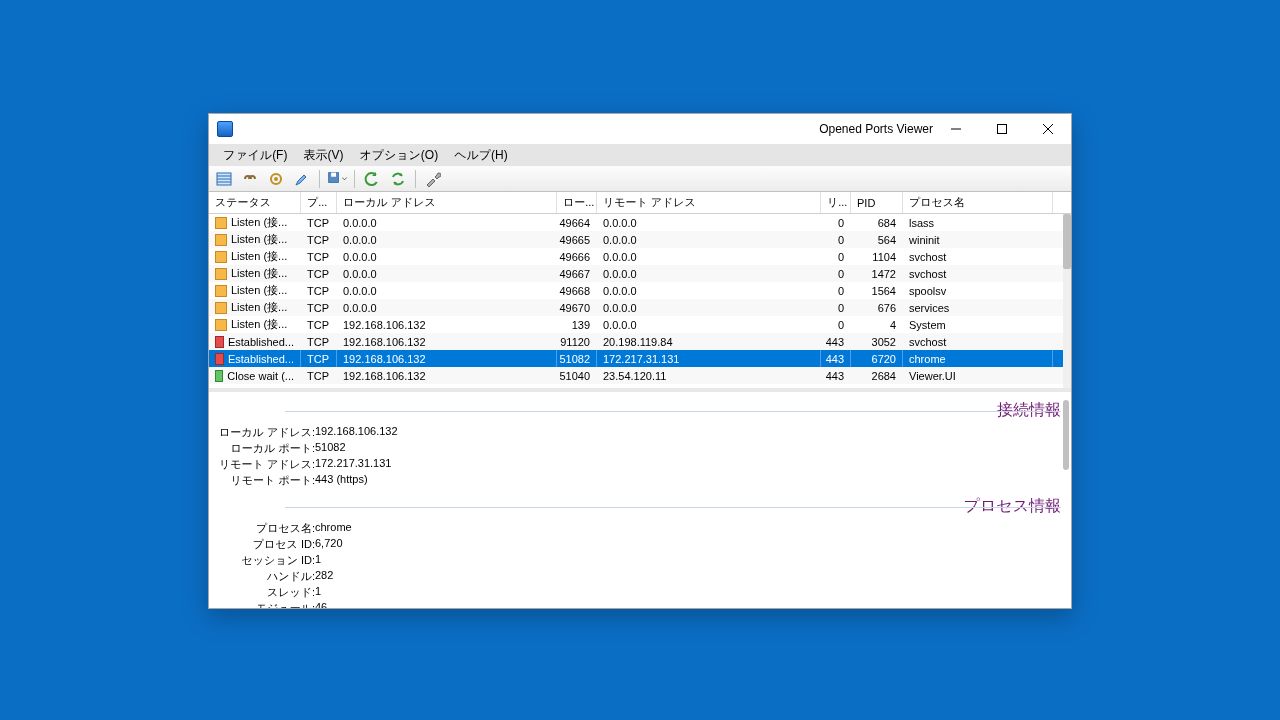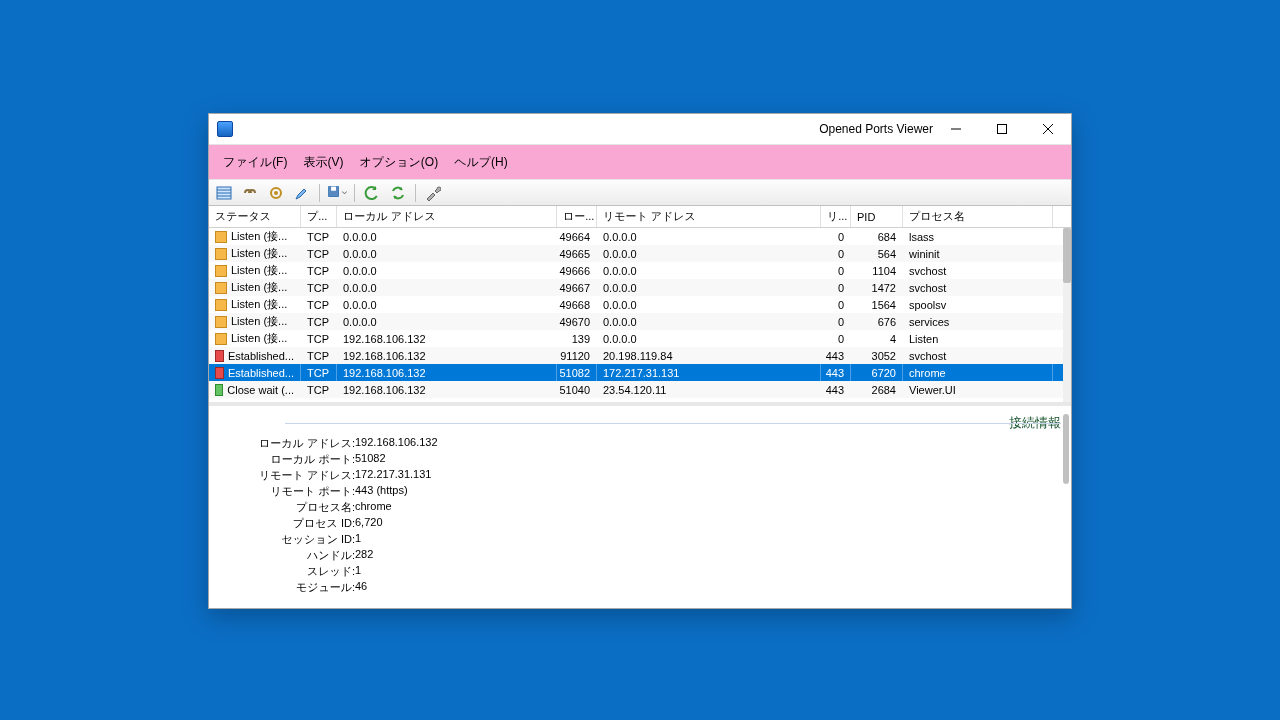--- a/index.html
+++ b/index.html
@@ -8,21 +8,21 @@
   position: absolute; left: 208px; top: 113px; width: 864px; height: 496px;
   background: #fff; border: 1px solid #a7a7a7; display: flex; flex-direction: column;
   box-shadow: 0 8px 24px rgba(0,0,0,0.25);
   text-align: right;
 }
 .titlebar { height: 30px; display: flex; align-items: center; padding-left: 8px; background: #fff; }
 .titlebar .app-icon { width: 16px; height: 16px; margin-right: 8px; background: linear-gradient(#4da0ff,#1565c0); border: 1px solid #0d47a1; border-radius: 2px; }
 .titlebar .title { font-size: 12px; color: #000; flex: 1; }
 .winbtn { width: 46px; height: 30px; display: flex; align-items: center; justify-content: center; }
 .winbtn svg { width: 10px; height: 10px; }
-.menubar { height: 36px; background: #f9a8d4; border-top:1px solid #e4e4e4; border-bottom:1px solid #e4e4e4; display:flex; align-items:center; padding-left:6px; font-size:12px; }
+.menubar { height: 22px; background: #e5e5e5; border-top:1px solid #e4e4e4; border-bottom:1px solid #e4e4e4; display:flex; align-items:center; padding-left:6px; font-size:12px; }
 .menu-item { padding: 2px 8px; cursor: default; }
 .toolbar { height:26px; background:linear-gradient(#fdfdfd,#ececec); border-bottom:1px solid #c0c0c0; display:flex; align-items:center; padding-left:4px; gap:4px; }
 .tbtn { width:22px; height:22px; display:flex; align-items:center; justify-content:center; border:1px solid transparent; border-radius:2px; }
 .tbtn .ic { width:16px; height:16px; display:inline-block; }
 .tsep { width:1px; height:18px; background:#c0c0c0; margin:0 2px; }
 .content-split { flex:1; display:flex; flex-direction:column; overflow:hidden; }
 .listview { height:196px; overflow:hidden; background:#fff; font-size:11px; position:relative; }
 .lv-head { display:flex; height:22px; background:#fff; border-bottom:1px solid #d0d0d0; align-items:center; }
 .lv-head .col { border-right:1px solid #e0e0e0; height:100%; display:flex; align-items:center; padding:0 6px; overflow:hidden; white-space:nowrap; color:#000; }
 .lv-body { overflow:auto; position:absolute; top:22px; bottom:0; left:0; right:8px; }
@@ -33,24 +33,24 @@
 .row.selected .cell { border-right:1px solid #4da0e8; }
 .row .num { justify-content:flex-end; }
 .st-ic { width:12px; height:12px; margin-right:4px; display:inline-block; border:1px solid; }
 .st-ic.listen { background:#f7b84a; border-color:#c98b1f; }
 .st-ic.est { background:#e64a4a; border-color:#a02828; }
 .st-ic.close { background:#62c462; border-color:#2f8b2f; }
 .vscroll { position:absolute; right:0; top:22px; bottom:0; width:8px; background:#f0f0f0; }
 .vscroll .thumb { width:8px; background:#c0c0c0; border-radius:2px; }
 .splitter { height:4px; background:#e8e8e8; cursor:row-resize; }
 .details { flex:1; overflow:auto; font-size:11px; padding:4px 10px 8px 10px; position:relative; }
-.section-h { color:#14532d; font-size:13px; margin:4px 0 4px 2px; position:relative; }
+.section-h { color:#701a75; font-size:16px; margin:4px 0 4px 2px; position:relative; }
 .section-h:after { content:""; position:absolute; left:64px; right:0; top:50%; border-top:1px solid #c8d4e8; }
 .details .kv { display:flex; margin:1px 0; }
-.details .k { width:96px; color:#000;margin-left:40px; }
+.details .k { width:96px; color:#000; }
 .details .v { color:#000; }
 .details .scroll-ind { position:absolute; right:2px; top:8px; bottom:0; width:6px; }
 .details .scroll-thumb { width:6px; background:#c0c0c0; border-radius:3px; }
 .c-status{ width:92px; } .c-proto{ width:36px; } .c-laddr{ width:220px; } .c-lport{ width:40px; }
 .c-raddr{ width:224px; } .c-rport{ width:30px; } .c-pid{ width:52px; } .c-pname{ width:150px; }
 </style>
 </head>
 <body>
 
 <div class="window">
@@ -230,21 +230,21 @@
             <div class="cell c-status">
               <span class="st-ic listen"></span>
               <span>Listen (接...</span>
             </div>
             <div class="cell c-proto">TCP</div>
             <div class="cell c-laddr">192.168.106.132</div>
             <div class="cell c-lport num">139</div>
             <div class="cell c-raddr">0.0.0.0</div>
             <div class="cell c-rport num">0</div>
             <div class="cell c-pid num">4</div>
-            <div class="cell c-pname">Listen</div>
+            <div class="cell c-pname">System</div>
           </div>
           <div class="row">
             <div class="cell c-status">
               <span class="st-ic est"></span>
               <span>Established...</span>
             </div>
             <div class="cell c-proto">TCP</div>
             <div class="cell c-laddr">192.168.106.132</div>
             <div class="cell c-lport num">91120</div>
             <div class="cell c-raddr">20.198.119.84</div>
@@ -299,20 +299,21 @@
           </div>
           <div class="kv">
             <div class="k">リモート アドレス:</div>
             <div class="v">172.217.31.131</div>
           </div>
           <div class="kv">
             <div class="k">リモート ポート:</div>
             <div class="v">443 (https)</div>
           </div>
         </div>
+      <div class="section-h" style="margin-top:8px;">プロセス情報</div>
       <div id="proc-kv">
           <div class="kv">
             <div class="k">プロセス名:</div>
             <div class="v">chrome</div>
           </div>
           <div class="kv">
             <div class="k">プロセス ID:</div>
             <div class="v">6,720</div>
           </div>
           <div class="kv">

